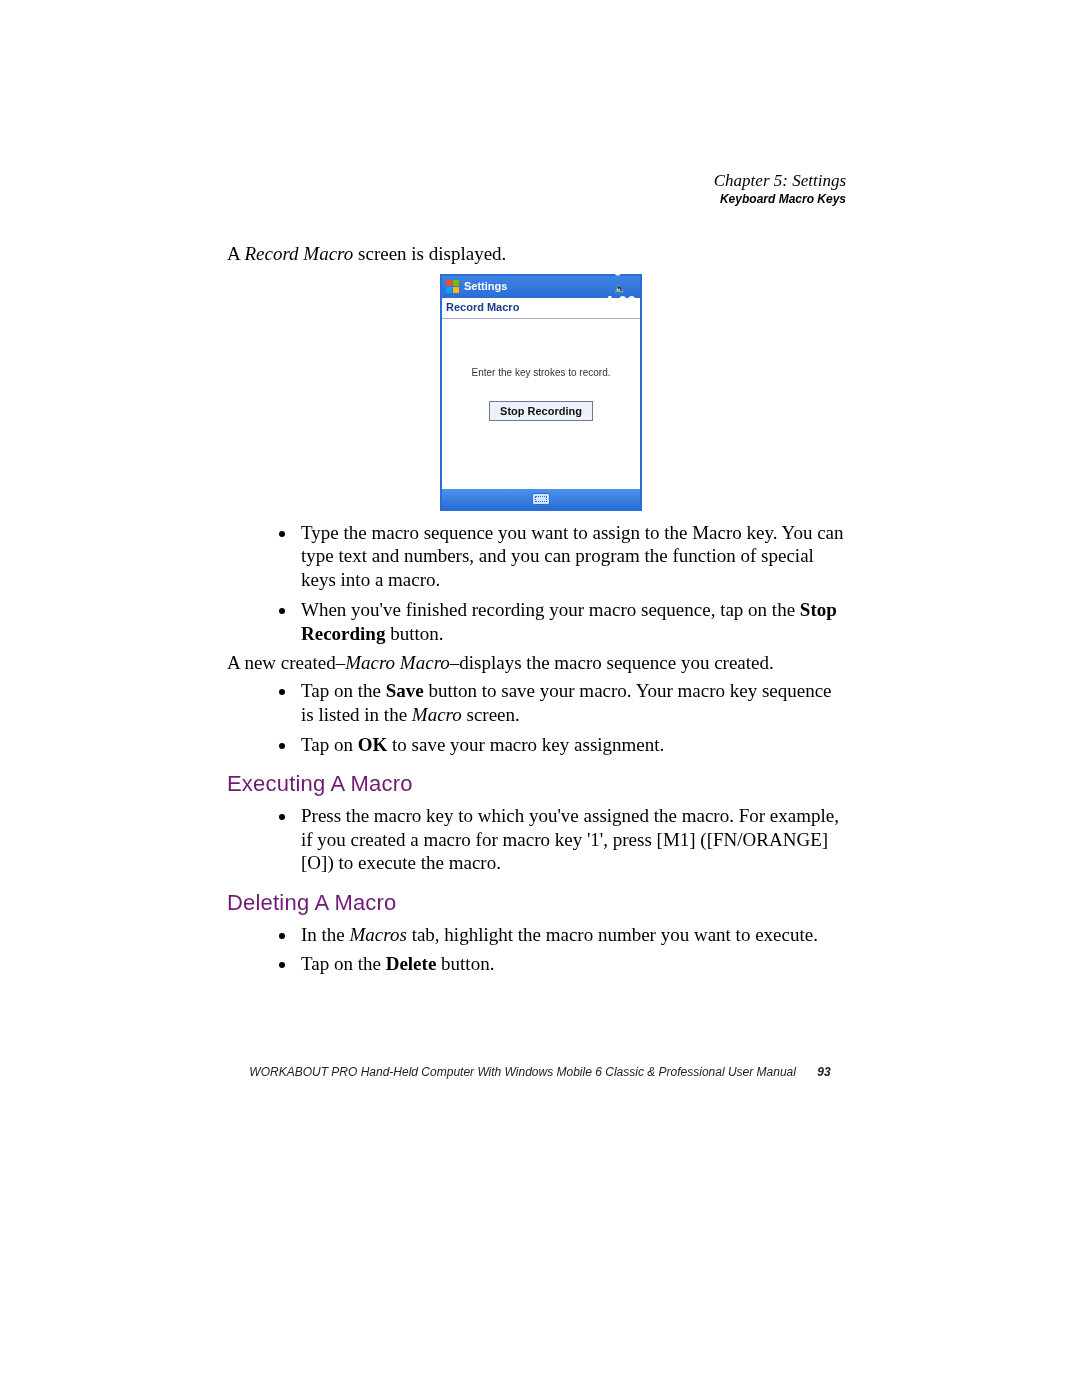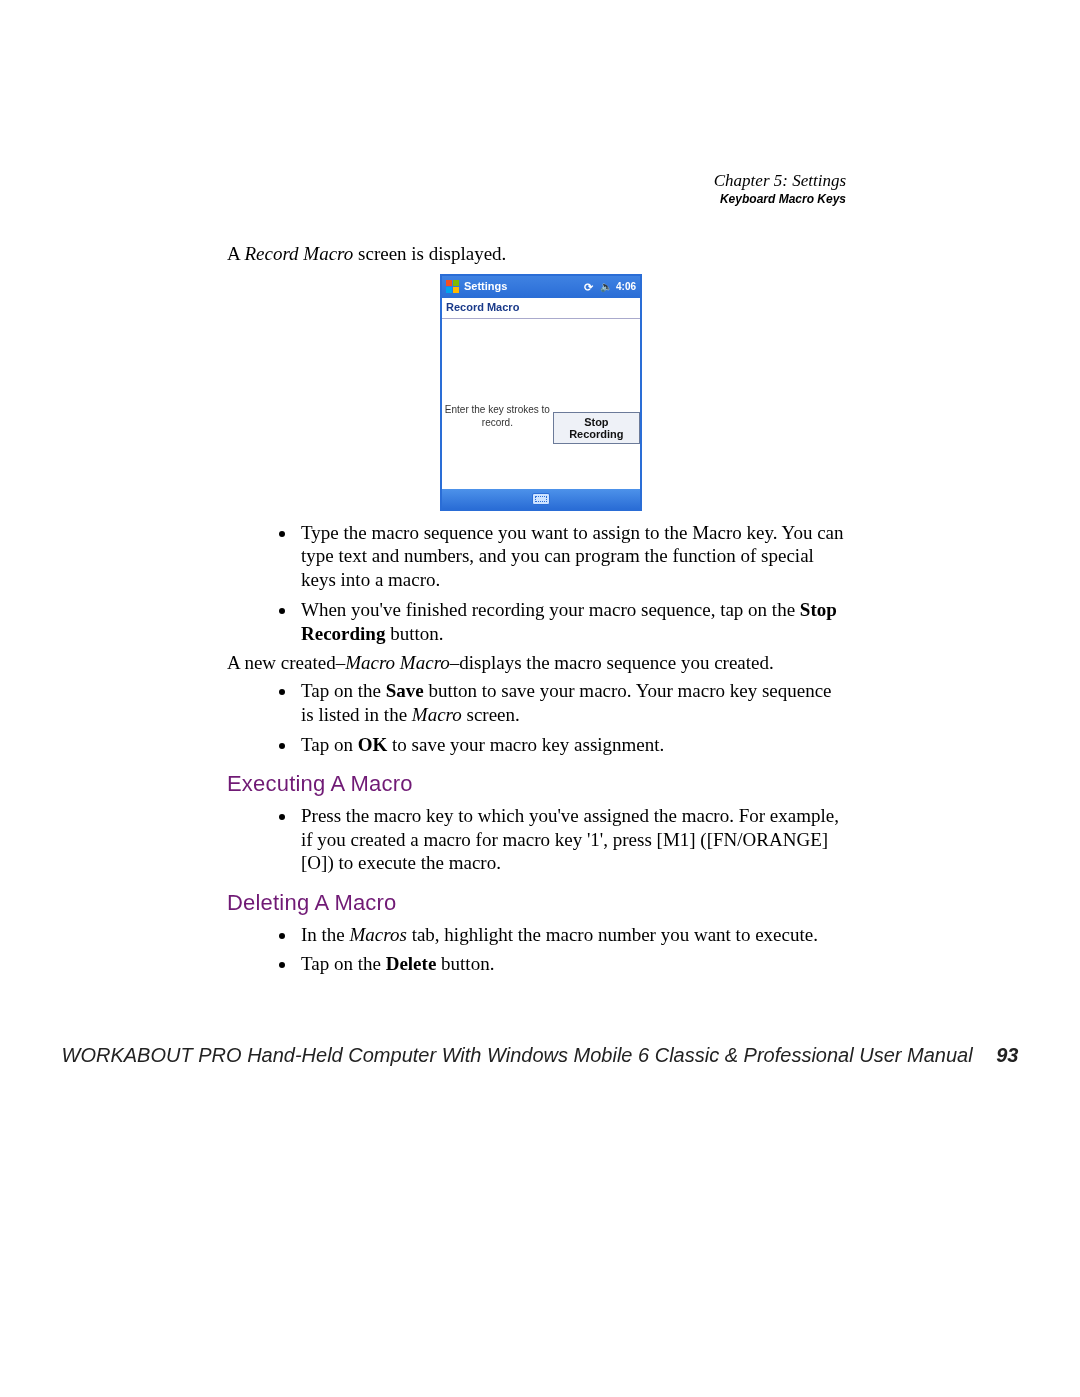--- a/index.html
+++ b/index.html
@@ -26,34 +26,34 @@
   .shot-wrap { width: 202px; margin: 8px auto 10px auto; }
   .shot { width: 202px; border: 2px solid #2a6dd6; background: #fff; font-family: Tahoma, Arial, sans-serif; }
   .titlebar { background: linear-gradient(#3f82e2, #2a6dd6); color: #fff; height: 22px; display: flex; align-items: center; justify-content: space-between; padding: 0 4px; font-size: 11px; font-weight: bold; }
   .titlebar .tleft { display: flex; align-items: center; gap: 4px; }
   .winflag { width:14px; height:14px; display:inline-block; position:relative; }
   .winflag span{position:absolute;width:6px;height:6px;}
   .wf1{background:#f25022;top:0;left:0;}
   .wf2{background:#7fba00;top:0;left:7px;}
   .wf3{background:#00a4ef;top:7px;left:0;}
   .wf4{background:#ffb900;top:7px;left:7px;}
-  .tright { display:flex; align-items:center; gap:4px; font-size:10px; }
+  .tright { display:flex; align-items:center; gap:4px; font-size:16px;flex-direction:column; }
   .ico { width:12px; height:12px; display:inline-block; }
   .ico.sync::before{content:"⟳"; font-size:11px;}
   .ico.vol::before{content:"🔈"; font-size:10px;}
   .tabbar { background:#fff; border-bottom:1px solid #aac; padding:3px 4px; font-size:11px; font-weight:bold; color:#1a3a8a; }
-  .shot-body { height: 170px; display:flex; align-items:center; justify-content:flex-start; padding-top:48px; }
+  .shot-body { height: 170px; display:flex; flex-direction:column; align-items:center; justify-content:flex-start; padding-top:48px; }
   .prompt { font-size:10px; color:#333; text-align:center; margin-bottom:22px; }
   .stopbtn { font-size:11px; font-weight:bold; padding:3px 10px; border:1px solid #6b7a99; background:#eef1f7; color:#111; }
   .bottombar { background: linear-gradient(#4d92ea, #2a6dd6); height:20px; display:flex; align-items:center; justify-content:center; }
   .kbico { width:18px; height:12px; background:#cde3ff; border:1px solid #2a6dd6; border-radius:2px; display:inline-block; position:relative; }
   .kbico::after{content:"";position:absolute;inset:2px;border:1px dotted #2a6dd6;}
 
   
-  .footer { position:absolute; left:0; right:0; bottom:330px; text-align:center; font-style:italic; font-family: Arial, Helvetica, sans-serif; font-size:20px; color:#222; }
+  .footer { position:absolute; left:0; right:0; bottom:318px; text-align:center; font-style:italic; font-family: Arial, Helvetica, sans-serif; font-size:12px; color:#222; }
   .footer .pn { font-weight:bold; font-style: italic; margin-left: 18px; }
 </style>
 </head>
 <body>
 
 <div class="page">
 
   <div class="hdr">
     <div class="chapter">Chapter 5: Settings</div>
     <div class="section">Keyboard Macro Keys</div>

